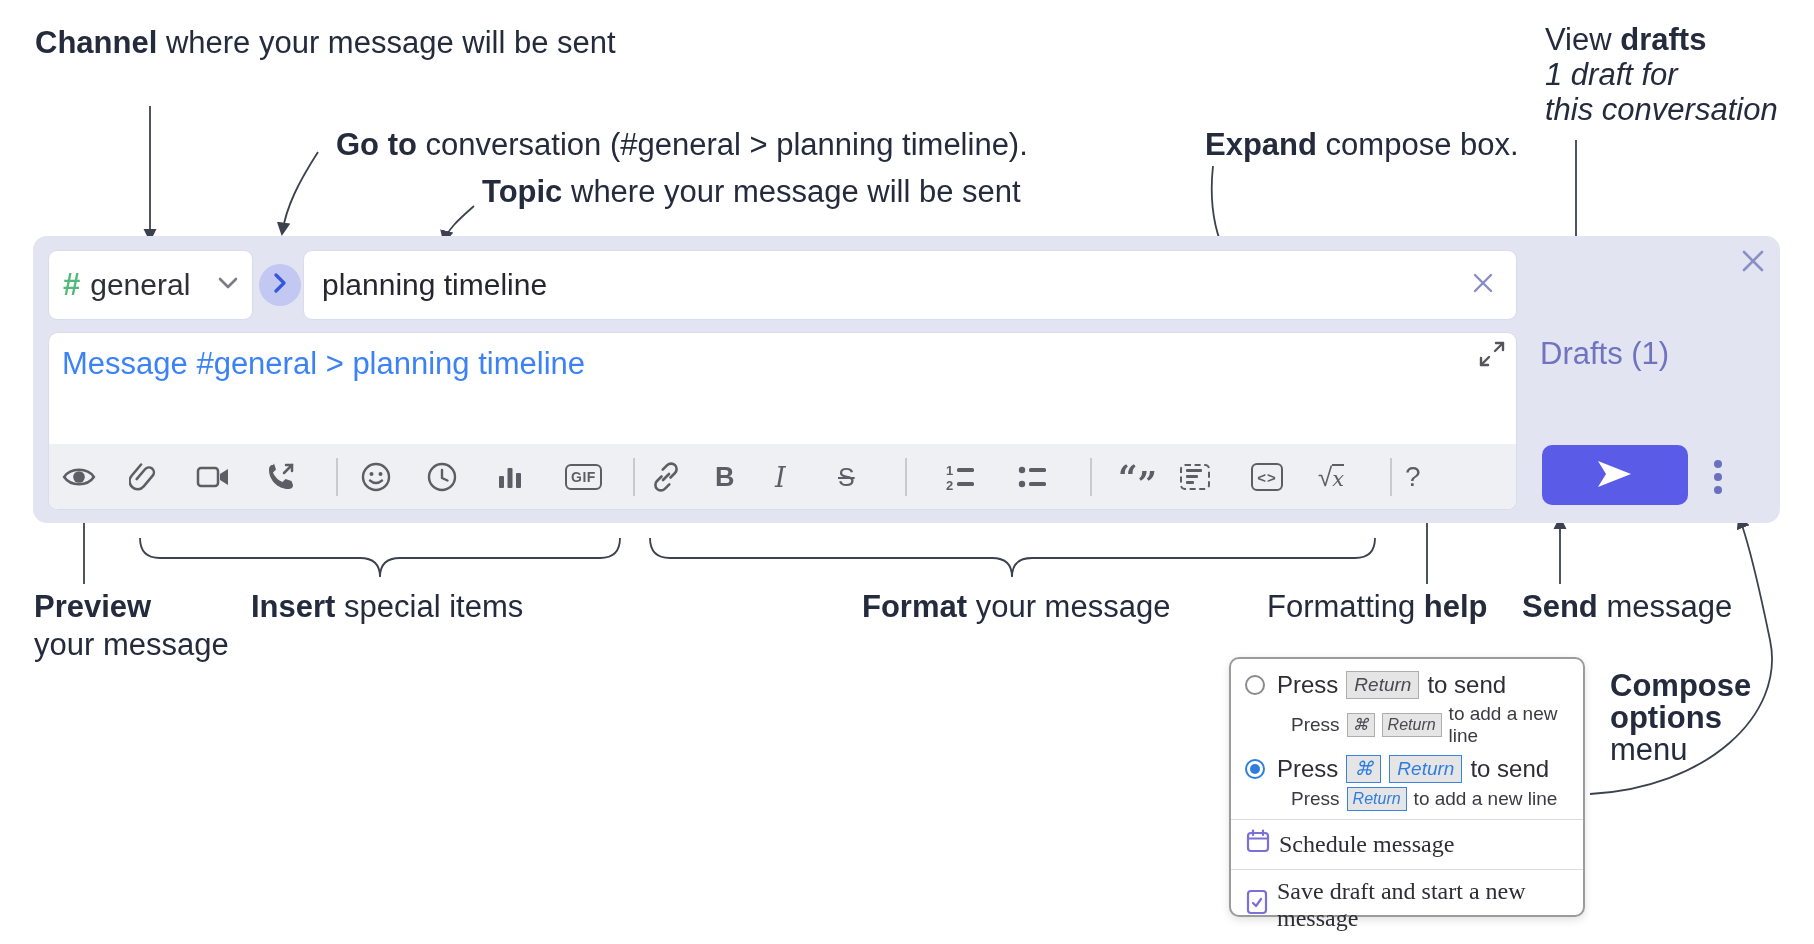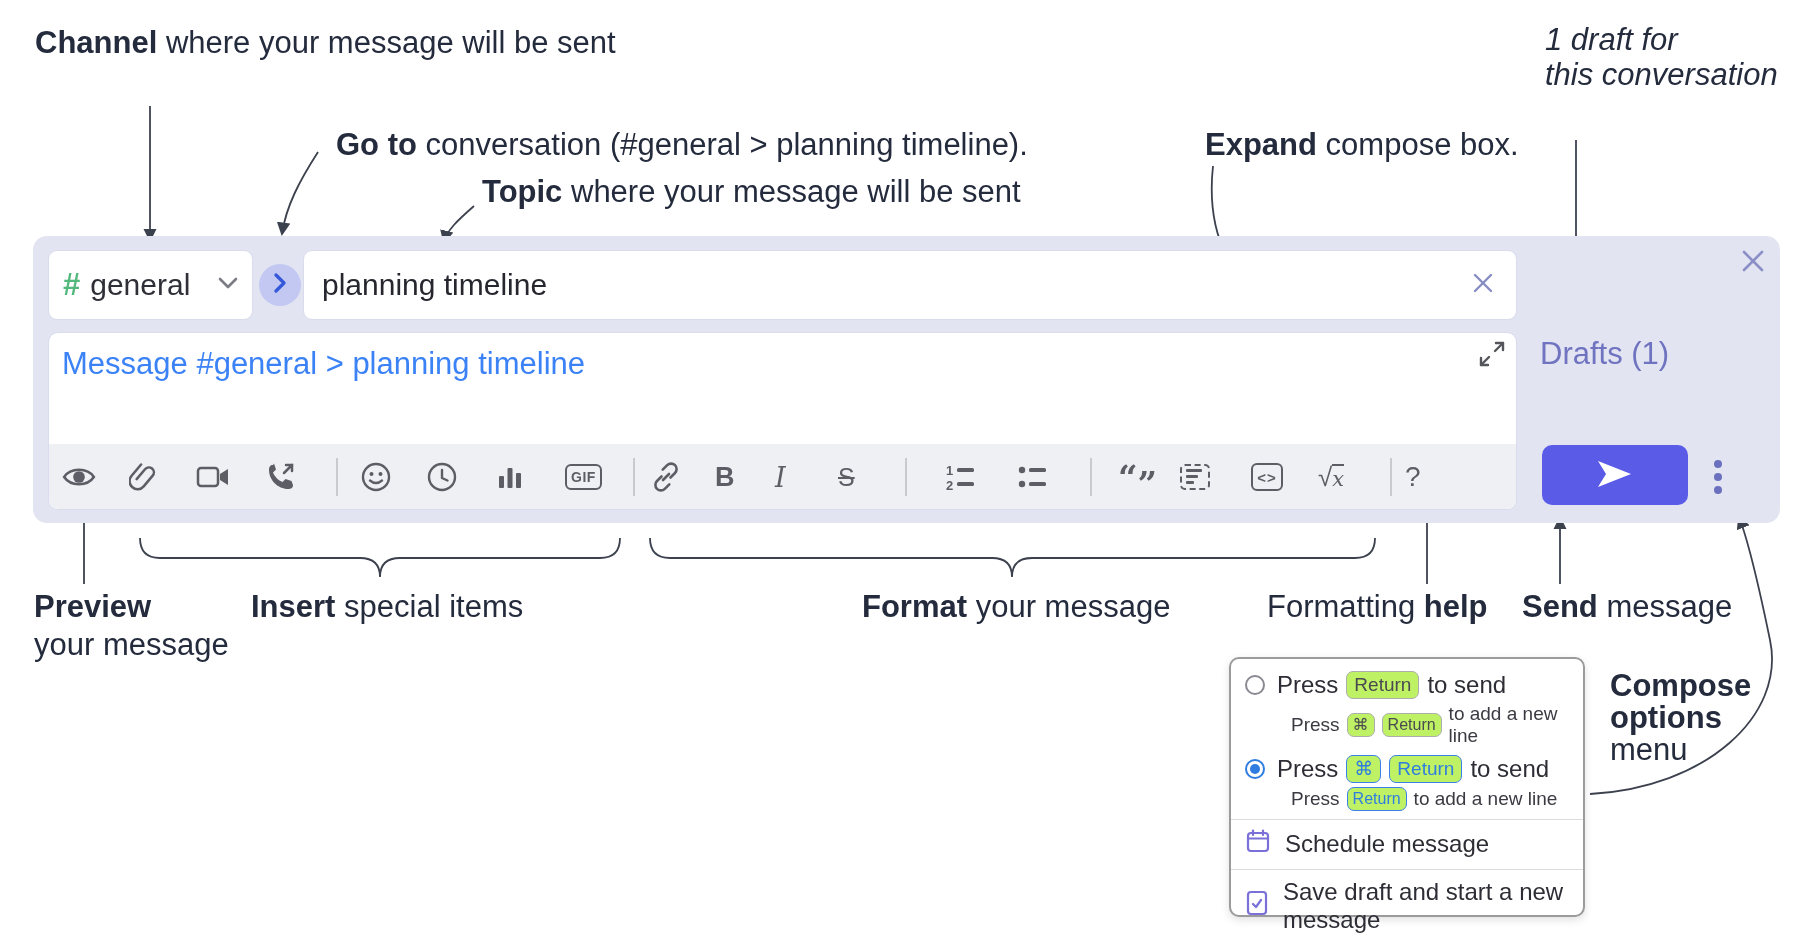--- a/index.html
+++ b/index.html
@@ -44,25 +44,25 @@
   .drafts{left:1540px;top:336px;font-size:31px;color:#6f73c0;}
   .xbtn{display:flex;align-items:center;justify-content:center;}
 
   
   .popup{left:1229px;top:657px;width:356px;height:260px;background:#fff;border:2px solid #9b9b9b;border-radius:10px;box-sizing:border-box;box-shadow:0 3px 8px rgba(0,0,0,.12);padding:12px 14px 8px 14px;font-size:24px;color:#2d2d35;}
   .popt{display:flex;align-items:center;gap:12px;margin-bottom:4px;}
   .psub{padding-left:46px;font-size:19px;color:#3a3a42;display:flex;align-items:center;gap:7px;margin-bottom:8px;}
   .radio{width:20px;height:20px;border:2px solid #8a8a92;border-radius:50%;box-sizing:border-box;flex:none;}
   .radio.sel{border-color:#2f7de0;display:flex;align-items:center;justify-content:center;}
   .radio.sel i{width:10px;height:10px;border-radius:50%;background:#2f7de0;}
-  kbd{border:1.5px solid #adadad;border-radius:7px;background:#bef264;padding:0 7px;font-family:"Liberation Sans",sans-serif;font-size:19px;color:#4a4a50;line-height:26px;}
+  kbd{border:1.5px solid #adadad;border-radius:0;background:#e5e5e5;padding:0 7px;font-family:"Liberation Sans",sans-serif;font-size:19px;color:#4a4a50;line-height:26px;font-style:italic;}
   .psub kbd{font-size:16px;line-height:22px;padding:0 5px;}
   kbd.blue{border-color:#3b82e8;color:#2f7de0;}
   .pdiv{height:1px;background:#dcdce0;margin:6px -14px 8px -14px;}
-  .pitem{display:flex;align-items:center;gap:14px;font-size:24px;margin-bottom:9px;}
+  .pitem{display:flex;align-items:center;gap:8px;font-size:24px;margin-bottom:9px;font-family:Liberation Serif, serif;}
   .prow-main{display:flex;align-items:center;gap:8px;}
 </style>
 </head>
 <body>
 
 <svg class="overlay">
   <defs>
     <marker id="arr" viewBox="0 0 10 10" refX="8.5" refY="5" markerWidth="7.5" markerHeight="7.5" orient="auto-start-reverse">
       <path d="M0,0 L10,5 L0,10 z" fill="#3c414e"></path>
     </marker>
@@ -92,20 +92,21 @@
 
 <div class="abs ann" style="left:482px;top:173px;">
   <b>Topic</b><span> where your message will be sent</span>
 </div>
 
 <div class="abs ann" style="left:1205px;top:126px;">
   <b>Expand</b><span> compose box.</span>
 </div>
 
 <div class="abs ann" style="left:1545px;top:22px;line-height:35px;">
+  <div><span>View </span><b>drafts</b></div>
   <div class="it">1 draft for</div>
   <div class="it">this conversation</div>
 </div>
 
 <div class="abs compose-box"></div>
 
 <div class="abs xbtn" style="left:1737px;top:247px;width:32px;height:32px;">
   <span>
     <svg width="26" height="26" viewBox="0 0 26 26">
         <g stroke="#8a90c6" stroke-width="2.6" stroke-linecap="round">

